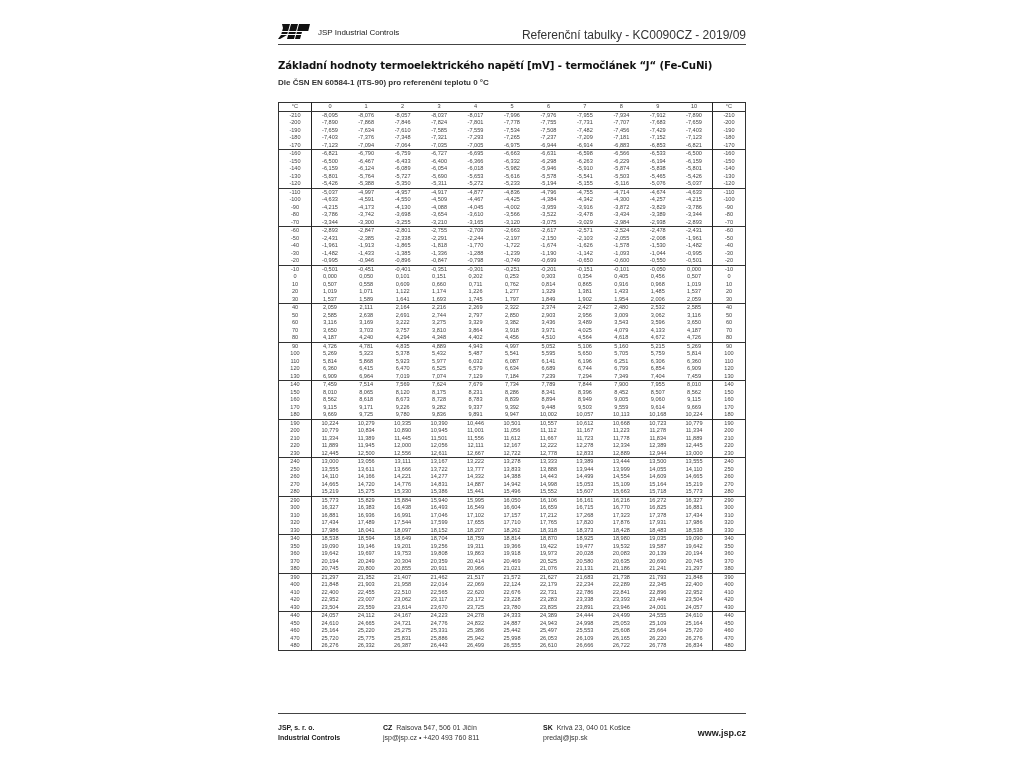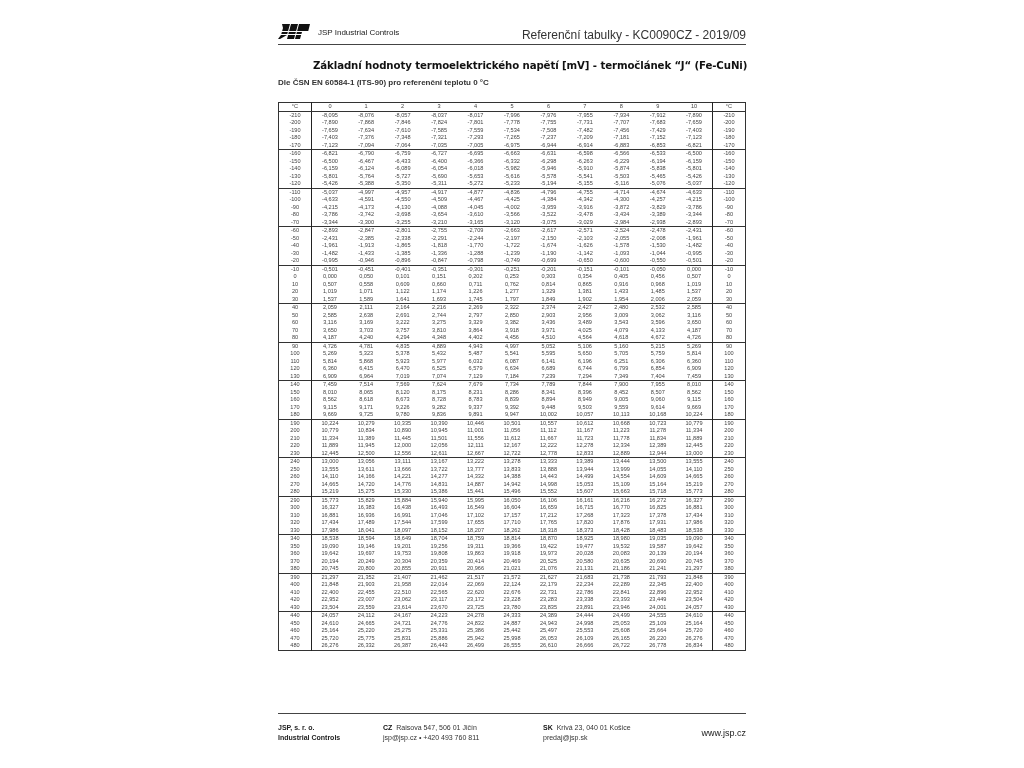--- a/index.html
+++ b/index.html
@@ -4,39 +4,39 @@
 <style>
   html, body { margin: 0; padding: 0; background: #ffffff; }
   body { width: 1024px; height: 768px; position: relative; overflow: hidden;
          font-family: "Liberation Sans", sans-serif; color: #1a1a1a; }
   .page { position: absolute; left: 278px; top: 22px; width: 468px; }
   .header { position: relative; height: 22px; border-bottom: 1px solid #444; }
   .logo { position: absolute; left: 0; top: 2px; width: 32px; height: 15px; }
   .brand { position: absolute; left: 40px; top: 6px; font-size: 8px; font-weight: normal; color: #222; }
   .doc-ref { position: absolute; right: 0; top: 6px; font-size: 12px; color: #333; }
   .title { position: absolute; left: 0; top: 38px; font-family: "DejaVu Sans", sans-serif;
-           font-weight: bold; font-size: 10.2px; color: #111; white-space: nowrap; letter-spacing: -0.1px; margin-left: 35px; }
+           font-weight: bold; font-size: 10.2px; color: #111; white-space: nowrap; letter-spacing: -0.1px; }
   .subtitle { position: absolute; left: 0; top: 56px; font-size: 8px; color: #333; white-space: nowrap; font-weight: bold; }
   .tbl-wrap { position: absolute; left: 0; top: 80px; width: 468px; }
   table { border-collapse: collapse; width: 468px; table-layout: fixed;
           font-size: 5.6px; color: #444; }
   th, td { text-align: center; padding: 0; height: 7.5px; line-height: 7.5px; font-weight: normal; white-space: nowrap; }
   thead th { border-bottom: 1px solid #333; }
   table { border: 1px solid #333; }
   th.tcol, td.tcol { border-right: 1.5px solid #222; }
   th.tcol-r, td.tcol-r { border-left: 1.5px solid #222; }
   tr.group-start td { border-top: 1px solid #333; }
   col.c-t { width: 33px; }
   col.c-t2 { width: 33px; }
   .footer { position: absolute; left: 278px; top: 713px; width: 468px; border-top: 1px solid #444; }
   .f-col { position: absolute; top: 9px; font-size: 7px; line-height: 10px; color: #333; white-space: nowrap; }
   .f-company { left: 0; font-weight: bold; color: #222; }
   .f-cz { left: 105px; }
   .f-sk { left: 265px; }
-  .f-web { right: 0; top: 14px; font-size: 9px; font-weight: normal; color: #222; }
+  .f-web { right: 0; top: 14px; font-size: 9px; font-weight: bold; color: #222; }
   .b { font-weight: bold; color: #111; }
 </style>
 </head>
 <body>
 
 <div class="page">
   <div class="header">
     <svg class="logo" viewBox="0 0 32 15">
       <polygon points="4,0 12,0 9,11 2,15 0,15 3,11 5,4" fill="#111"></polygon>
       <polygon points="13,0 20,0 16,15 9,15" fill="#111"></polygon>

